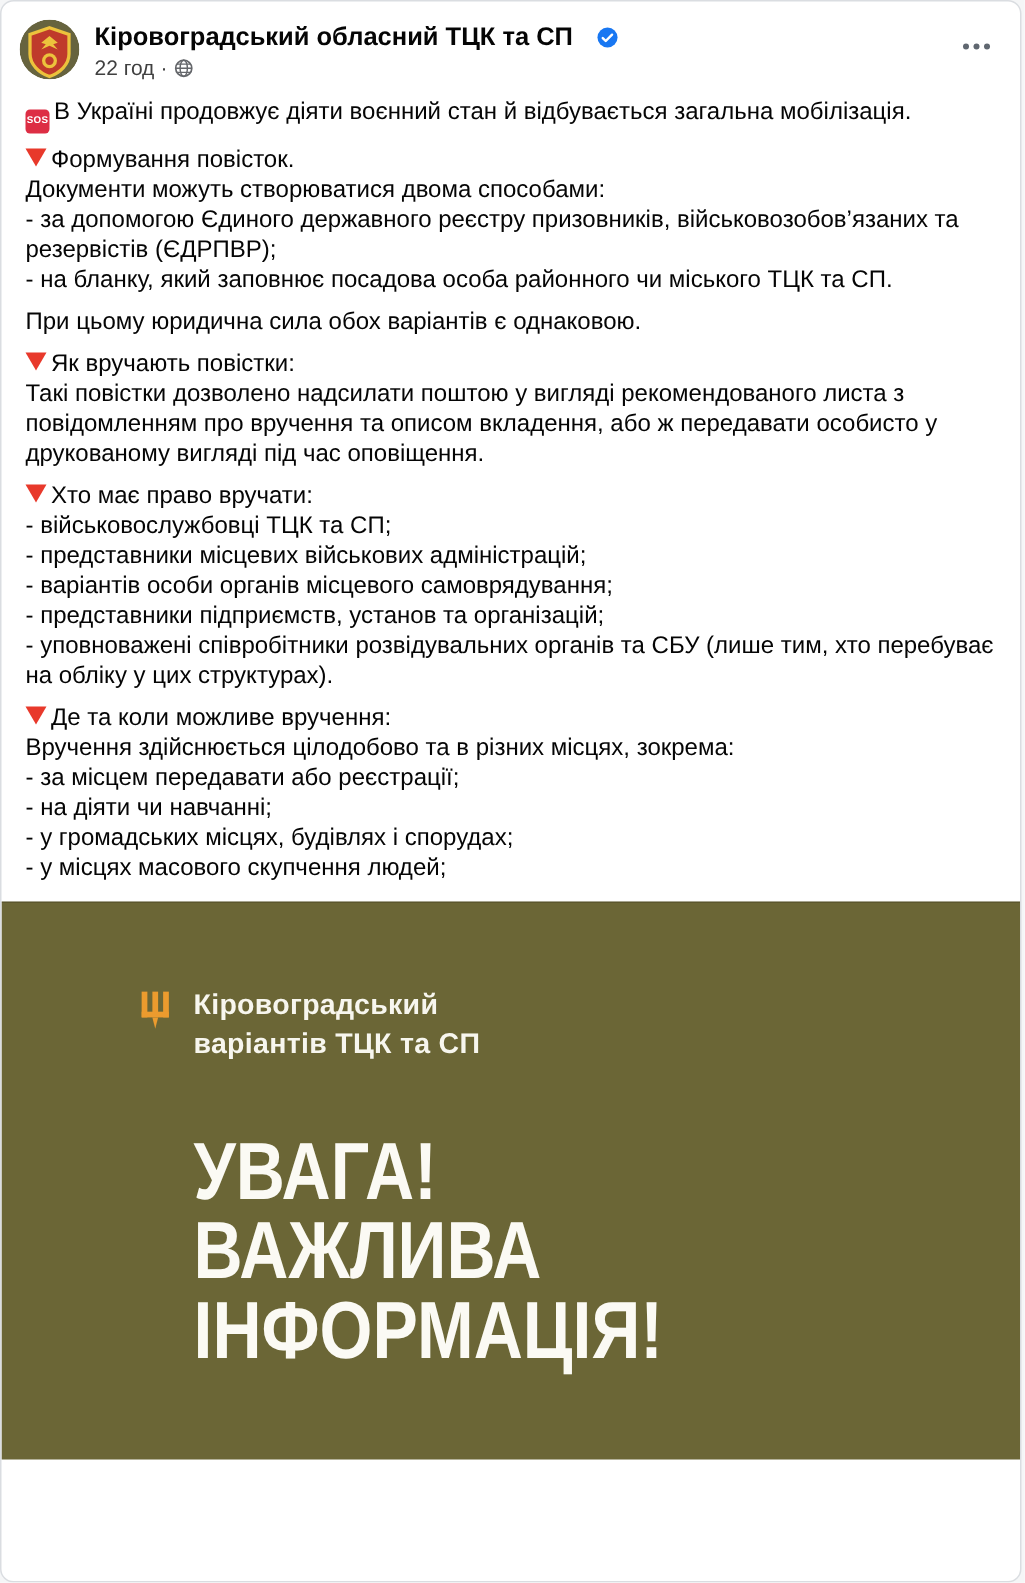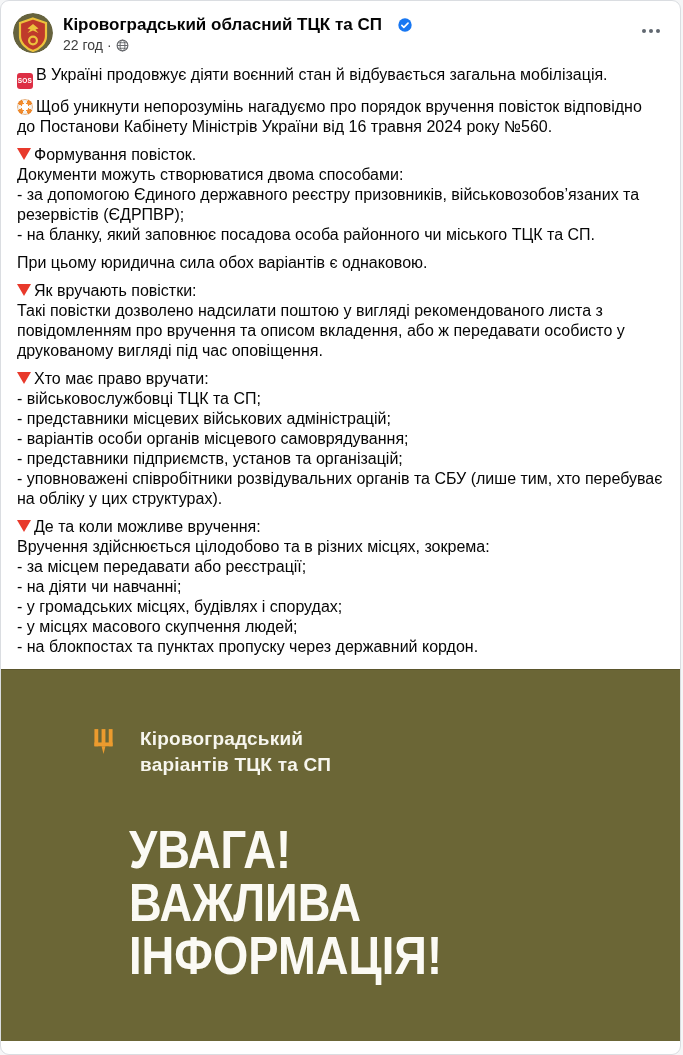--- a/index.html
+++ b/index.html
@@ -43,21 +43,21 @@
   .icon-triangle {
     display:inline-block; width:0; height:0; margin-right:3px; vertical-align:0px;
     border-left:7.5px solid transparent; border-right:7.5px solid transparent;
     border-top:12px solid #e8392b;
   }
   
   .post-image {
     margin-top:12px; width:100%; height:372px; position:relative; cursor:pointer;
     border-top:1px solid rgba(0,0,0,.15);
   }
-  .brand-row { position:absolute; left:92px; top:56px; display:flex; align-items:flex-start; gap:26px; }
+  .brand-row { position:absolute; left:92px; top:56px; display:flex; align-items:flex-start; gap:15px; }
   .brand-text { font-size:19px; font-weight:700; line-height:26px; color:#f7f6ee; letter-spacing:.2px; }
   .image-title {
     position:absolute; left:128px; top:153px;
     font-size:54px; font-weight:700; line-height:53px; color:#fbfaf4;
     transform:scaleX(.84); transform-origin:left top; white-space:nowrap;
   }
 </style>
 </head>
 <body>
 
@@ -103,23 +103,20 @@
           <i></i>
           <i></i>
       </div>
     </div>
 
     <div class="post-text" id="post-text">
         <div class="post-paragraph">
           <div class="post-line"><span class="icon-sos">SOS</span>В Україні продовжує діяти воєнний стан й відбувається загальна мобілізація.</div>
         </div>
         <div class="post-paragraph">
-          <div class="post-line"><span class="icon-buoy"></span>Щоб уникнути непорозумінь нагадуємо про порядок вручення повісток відповідно до Постанови Кабінету Міністрів України від 16 травня 2024 року №560.</div>
-        </div>
-        <div class="post-paragraph">
           <div class="post-line"><span class="icon-triangle"></span>Формування повісток.</div>
           <div class="post-line">Документи можуть створюватися двома способами:</div>
           <div class="post-line">- за допомогою Єдиного державного реєстру призовників, військовозобов’язаних та резервістів (ЄДРПВР);</div>
           <div class="post-line">- на бланку, який заповнює посадова особа районного чи міського ТЦК та СП.</div>
         </div>
         <div class="post-paragraph">
           <div class="post-line">При цьому юридична сила обох варіантів є однаковою.</div>
         </div>
         <div class="post-paragraph">
           <div class="post-line"><span class="icon-triangle"></span>Як вручають повістки:</div>
@@ -133,21 +130,20 @@
           <div class="post-line">- представники підприємств, установ та організацій;</div>
           <div class="post-line">- уповноважені співробітники розвідувальних органів та СБУ (лише тим, хто перебуває на обліку у цих структурах).</div>
         </div>
         <div class="post-paragraph">
           <div class="post-line"><span class="icon-triangle"></span>Де та коли можливе вручення:</div>
           <div class="post-line">Вручення здійснюється цілодобово та в різних місцях, зокрема:</div>
           <div class="post-line">- за місцем передавати або реєстрації;</div>
           <div class="post-line">- на діяти чи навчанні;</div>
           <div class="post-line">- у громадських місцях, будівлях і спорудах;</div>
           <div class="post-line">- у місцях масового скупчення людей;</div>
-          <div class="post-line">- на блокпостах та пунктах пропуску через державний кордон.</div>
         </div>
       </div>
 
     <div class="post-image" id="post-image" style="background: rgb(107, 102, 54);">
       <div class="brand-row">
         <span style="display:inline-flex; margin-top:2px;">
           <svg width="21" height="27" viewBox="0 0 22 28" id="trident-svg">
             <g fill="#ec9b2e">
               <rect x="1.5" y="1" width="4" height="18"></rect>
               <rect x="9" y="1" width="4" height="17"></rect>

